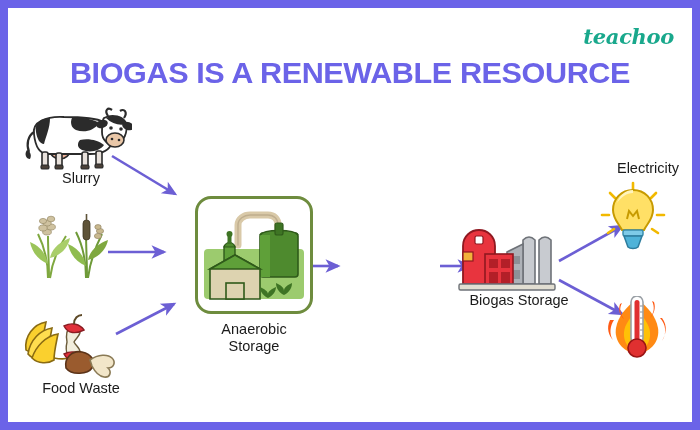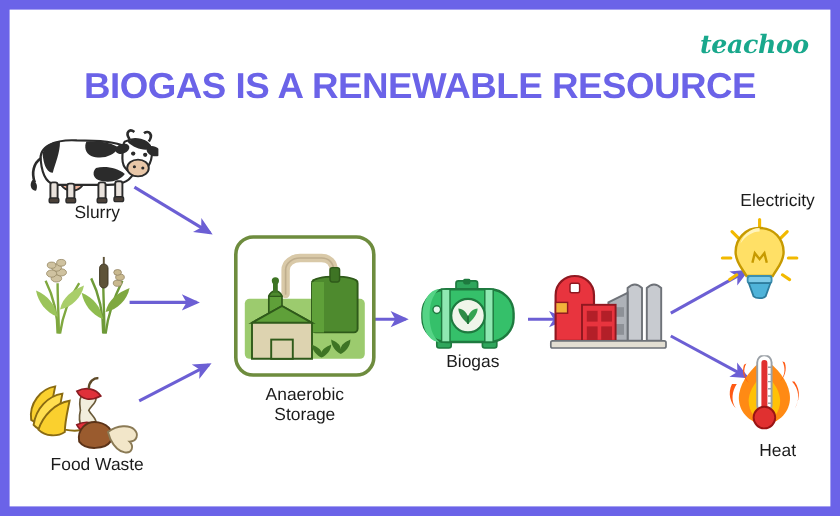--- a/index.html
+++ b/index.html
@@ -253,47 +253,20 @@
           <path d="M62,88 C62,93 66,97 70,99 C74,97 78,93 78,88 C74,90 70,92 70,95 C70,92 66,90 62,88 Z" fill="#3E7424"></path>
         </svg>
       </div>
     </div>
     <div class="label wrap">
       <span>Anaerobic</span><br>
       <span>Storage</span>
     </div>
   </div>
 
-  <div class="node" id="node-biogas">
-    <div class="art">
-      <svg width="96" height="62" viewBox="0 0 96 62">
-
-        <rect x="38" y="2" width="18" height="8" rx="2" fill="#2FA65C" stroke="#1E7A3F" stroke-width="1.4"></rect>
-        <rect x="44" y="0" width="6" height="5" rx="1.5" fill="#1E7A3F"></rect>
-
-        <rect x="22" y="50" width="12" height="8" rx="2" fill="#2FA65C" stroke="#1E7A3F" stroke-width="1.4"></rect>
-        <rect x="60" y="50" width="12" height="8" rx="2" fill="#2FA65C" stroke="#1E7A3F" stroke-width="1.4"></rect>
-
-        <rect x="10" y="9" width="76" height="44" rx="20" fill="#35C06A" stroke="#1E7A3F" stroke-width="2"></rect>
-        <path d="M10,31 C10,19 16,9 24,9 C18,14 16,22 16,31 C16,40 18,48 24,53 C16,53 10,43 10,31 Z" fill="#55D486"></path>
-
-        <rect x="26" y="9" width="7" height="44" fill="#8FE8B2" stroke="#1E7A3F" stroke-width="1.2"></rect>
-        <rect x="62" y="9" width="7" height="44" fill="#8FE8B2" stroke="#1E7A3F" stroke-width="1.2"></rect>
-
-        <circle cx="22" cy="26" r="3.2" fill="#E6F7EC" stroke="#1E7A3F" stroke-width="1.2"></circle>
-
-        <circle cx="48" cy="31" r="14" fill="#F0F5EA" stroke="#1E7A3F" stroke-width="1.8"></circle>
-
-        <path d="M48,38 C44,34 40,30 40,25 C46,26 49,30 48,38 Z" fill="#2F8B46"></path>
-        <path d="M48,38 C52,34 56,30 56,25 C50,26 47,30 48,38 Z" fill="#35A352"></path>
-        <path d="M48,38 L48,31" stroke="#1E6B33" stroke-width="1.4"></path>
-      </svg>
-    </div>
-    <div class="label">Biogas</div>
-  </div>
 
   <div class="node" id="node-storage">
     <div class="art">
       <svg width="104" height="66" viewBox="0 0 104 66">
 
         <path d="M68,14 L68,58 L80,58 L80,14 C76,10 72,10 68,14 Z" fill="#C8CBD0" stroke="#6E7278" stroke-width="1.6"></path>
         <path d="M84,14 L84,58 L96,58 L96,14 C92,10 88,10 84,14 Z" fill="#C8CBD0" stroke="#6E7278" stroke-width="1.6"></path>
 
         <path d="M52,26 L68,18 L68,58 L52,58 Z" fill="#AEB2B8" stroke="#6E7278" stroke-width="1.6"></path>
         <rect x="56" y="30" width="9" height="8" fill="#8D9197"></rect>
@@ -305,20 +278,21 @@
 
         <rect x="30" y="28" width="28" height="30" fill="#E8343E" stroke="#8F1820" stroke-width="1.6"></rect>
         <rect x="34" y="33" width="9" height="9" fill="#B31F28"></rect>
         <rect x="46" y="33" width="9" height="9" fill="#B31F28"></rect>
         <rect x="34" y="46" width="9" height="12" fill="#B31F28"></rect>
         <rect x="46" y="46" width="9" height="12" fill="#B31F28"></rect>
 
         <rect x="4" y="58" width="96" height="6" rx="1.5" fill="#E2DED2" stroke="#6E7278" stroke-width="1.4"></rect>
       </svg>
     </div>
+    <div class="label">Biogas Storage</div>
   </div>
 
   <div class="node" id="node-electricity">
     <div class="label" style="margin-bottom:4px;">Electricity</div>
     <div class="art">
       <svg width="74" height="72" viewBox="0 0 74 72">
 
         <g stroke="#F2B900" stroke-width="2.6" stroke-linecap="round">
           <path d="M37,2 L37,9"></path>
           <path d="M14,12 L19,17"></path>
@@ -360,17 +334,16 @@
               <path d="M44,16 L47,16"></path>
           <path d="M44,22 L47,22"></path>
               <path d="M44,28 L47,28"></path>
           <path d="M44,34 L47,34"></path>
               <path d="M44,40 L47,40"></path>
         </g>
 
         <circle cx="41" cy="52" r="9" fill="#E03030" stroke="#9A1414" stroke-width="1.6"></circle>
       </svg>
     </div>
-    <div class="label">Heat</div>
   </div>
 
  </div>
 </div>
 
 </body></html>

